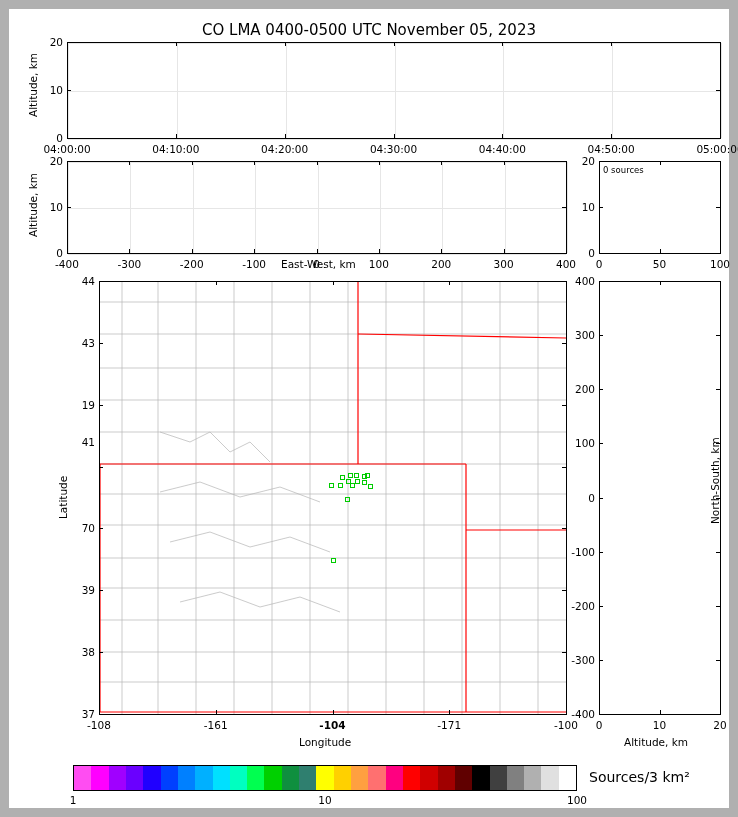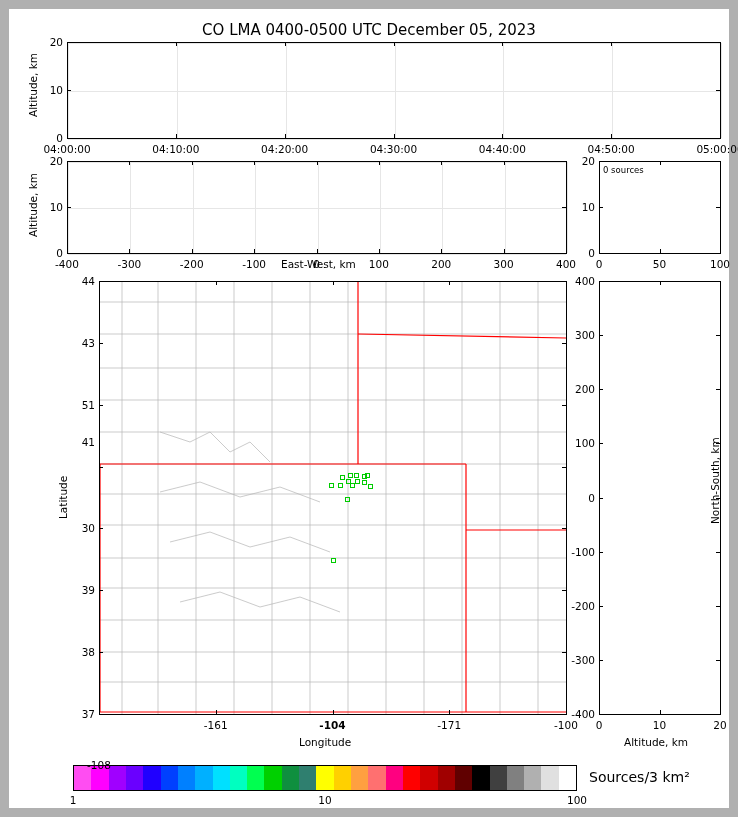--- a/index.html
+++ b/index.html
@@ -40,21 +40,21 @@
   #cbar div{flex:1 1 auto;height:100%;}
   .cblabel{position:absolute;font-size:10.5px;color:#000;transform:translateX(-50%);}
   #cbtitle{position:absolute;font-size:14px;color:#000;white-space:nowrap;}
   svg{display:block;}
 </style>
 </head>
 <body>
 
 <div id="figure">
 
-  <div id="title">CO LMA 0400-0500 UTC December 05, 2023</div>
+  <div id="title">CO LMA 0400-0500 UTC November 05, 2023</div>
 
   <div class="axes" id="ax1" style="left:58px;top:33px;width:654px;height:97px;">
       <div class="gridv" style="left:0px;"></div>
       <div class="gridv" style="left:108.83333333333331px;"></div>
       <div class="gridv" style="left:217.66666666666663px;"></div>
       <div class="gridv" style="left:326.5px;"></div>
       <div class="gridv" style="left:435.3333333333333px;"></div>
       <div class="gridv" style="left:544.1666666666667px;"></div>
       <div class="gridv" style="left:653px;"></div>
       <div class="gridh" style="top:96px;"></div>
@@ -256,21 +256,21 @@
     <div class="tick ticky" style="left:707px;top:244px;"></div>
     <div class="tlabel y" style="left:560px;top:244px;width:26px;">0</div>
     <div class="tick ticky" style="left:590px;top:198px;"></div>
     <div class="tick ticky" style="left:707px;top:198px;"></div>
     <div class="tlabel y" style="left:560px;top:198px;width:26px;">10</div>
     <div class="tick ticky" style="left:590px;top:152px;"></div>
     <div class="tick ticky" style="left:707px;top:152px;"></div>
     <div class="tlabel y" style="left:560px;top:152px;width:26px;">20</div>
     <div class="tick tickx" style="left:90px;top:701px;"></div>
     <div class="tick tickx" style="left:90px;top:272px;"></div>
-    <div class="tlabel x" style="left:90px;top:710px;margin-top:40px;">-108</div>
+    <div class="tlabel x" style="left:90px;top:710px;">-108</div>
     <div class="tick tickx" style="left:206.75px;top:701px;"></div>
     <div class="tick tickx" style="left:206.75px;top:272px;"></div>
     <div class="tlabel x" style="left:206.75px;top:710px;">-161</div>
     <div class="tick tickx" style="left:323.5px;top:701px;"></div>
     <div class="tick tickx" style="left:323.5px;top:272px;"></div>
     <div class="tlabel x" style="left:323.5px;top:710px;font-weight:bold;">-104</div>
     <div class="tick tickx" style="left:440.25px;top:701px;"></div>
     <div class="tick tickx" style="left:440.25px;top:272px;"></div>
     <div class="tlabel x" style="left:440.25px;top:710px;">-171</div>
     <div class="tick tickx" style="left:557px;top:701px;"></div>
@@ -280,27 +280,27 @@
     <div class="tick ticky" style="left:553px;top:705px;"></div>
     <div class="tlabel y" style="left:60px;top:705px;width:26px;">37</div>
     <div class="tick ticky" style="left:90px;top:643.1428571428571px;"></div>
     <div class="tick ticky" style="left:553px;top:643.1428571428571px;"></div>
     <div class="tlabel y" style="left:60px;top:643.1428571428571px;width:26px;">38</div>
     <div class="tick ticky" style="left:90px;top:581.2857142857143px;"></div>
     <div class="tick ticky" style="left:553px;top:581.2857142857143px;"></div>
     <div class="tlabel y" style="left:60px;top:581.2857142857143px;width:26px;">39</div>
     <div class="tick ticky" style="left:90px;top:519.4285714285714px;"></div>
     <div class="tick ticky" style="left:553px;top:519.4285714285714px;"></div>
-    <div class="tlabel y" style="left:60px;top:519.4285714285714px;width:26px;">30</div>
+    <div class="tlabel y" style="left:60px;top:519.4285714285714px;width:26px;">70</div>
     <div class="tick ticky" style="left:90px;top:457.57142857142856px;"></div>
     <div class="tick ticky" style="left:553px;top:457.57142857142856px;"></div>
     <div class="tlabel y" style="left:60px;top:433px;width:26px;">41</div>
     <div class="tick ticky" style="left:90px;top:395.7142857142857px;"></div>
     <div class="tick ticky" style="left:553px;top:395.7142857142857px;"></div>
-    <div class="tlabel y" style="left:60px;top:395.7142857142857px;width:26px;">51</div>
+    <div class="tlabel y" style="left:60px;top:395.7142857142857px;width:26px;">19</div>
     <div class="tick ticky" style="left:90px;top:333.8571428571429px;"></div>
     <div class="tick ticky" style="left:553px;top:333.8571428571429px;"></div>
     <div class="tlabel y" style="left:60px;top:333.8571428571429px;width:26px;">43</div>
     <div class="tick ticky" style="left:90px;top:272px;"></div>
     <div class="tick ticky" style="left:553px;top:272px;"></div>
     <div class="tlabel y" style="left:60px;top:272px;width:26px;">44</div>
     <div class="tick tickx" style="left:590px;top:701px;"></div>
     <div class="tick tickx" style="left:590px;top:272px;"></div>
     <div class="tlabel x" style="left:590px;top:710px;">0</div>
     <div class="tick tickx" style="left:650.5px;top:701px;"></div>

